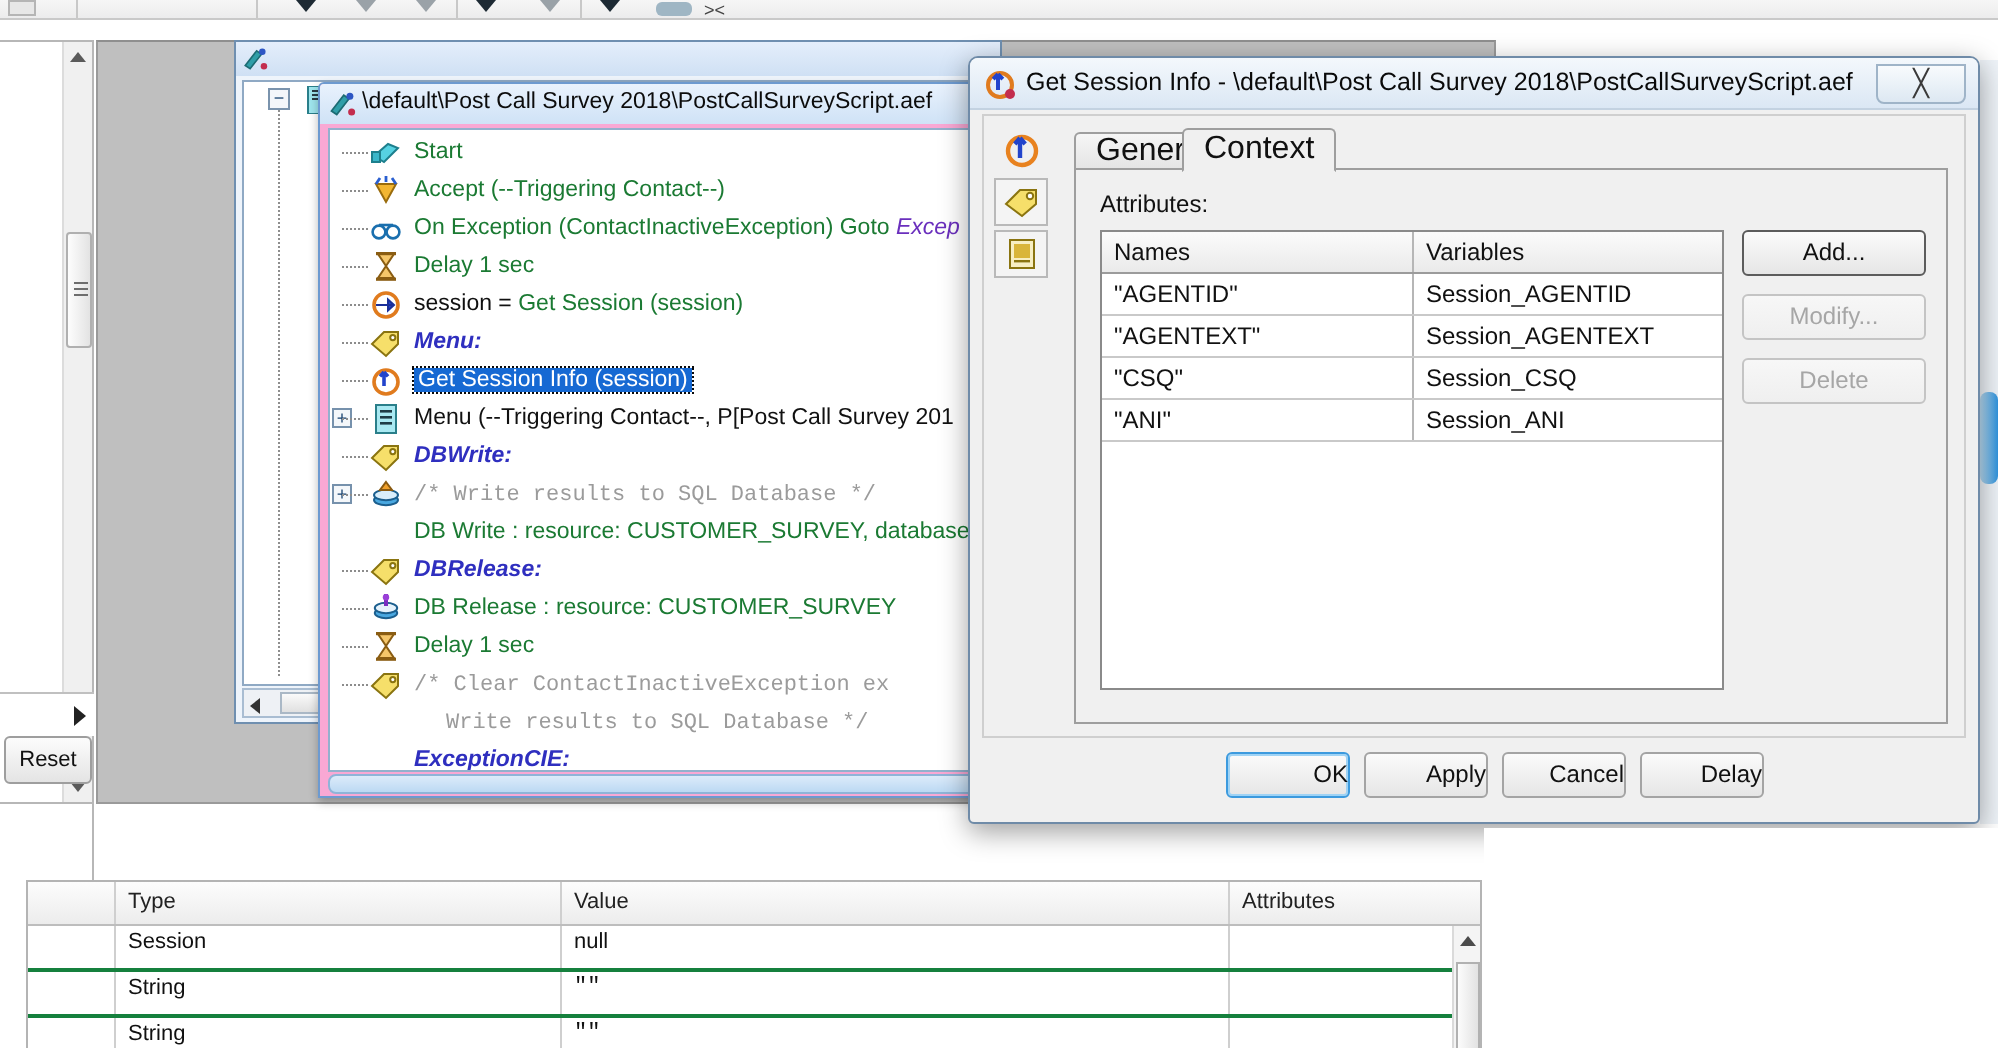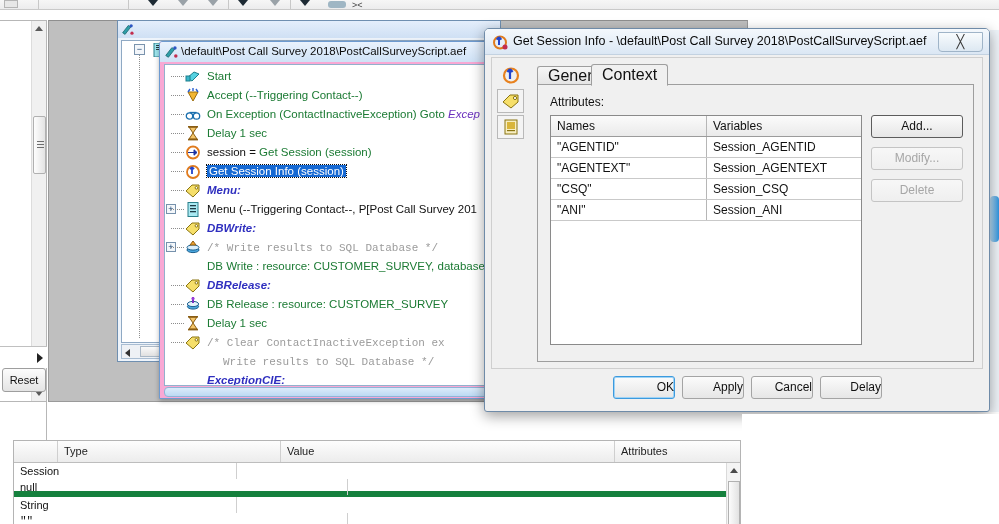--- a/index.html
+++ b/index.html
@@ -303,21 +303,21 @@
     position: absolute; left: 13px; top: 430px; width: 728px; height: 94px;
     background: #ffffff; border: 1px solid #b4b4b4;
   }
   .grid-head { display: flex; height: 22px;
     background: linear-gradient(#fdfdfd,#ececec); border-bottom: 1px solid #bdbdbd; }
   .grid-head div { font-size: 11px; line-height: 21px; padding-left: 6px; color: #222; }
   .g-c0 { width: 44px; border-right: 1px solid #cfcfcf; }
   .g-c1 { width: 223px; border-right: 1px solid #cfcfcf; }
   .g-c2 { width: 334px; border-right: 1px solid #cfcfcf; }
   .g-c3 { flex: 1; }
-  .grid-row { display: flex; height: 34px; border-bottom: 6px solid #15803d; flex-direction: column; }
+  .grid-row { display: flex; height: 23px; border-bottom: 2px solid #15803d; }
   .grid-row div { font-size: 11px; line-height: 16px; padding-left: 6px; color: #111; }
   .gv-empty { color: #1b7a33; font-family: "Liberation Mono", monospace; }
   .grid-vscroll {
     position: absolute; right: 0; top: 22px; bottom: 0; width: 14px;
     background: #f4f4f4; border-left: 1px solid #dadada;
   }
   .gv-up {
     position: absolute; left: 3px; top: 5px; width: 0; height: 0;
     border-left: 4px solid transparent; border-right: 4px solid transparent;
     border-bottom: 5px solid #4b4b4b;
@@ -472,33 +472,33 @@
             <svg class="ticon" viewBox="0 0 16 15">
               <circle cx="8" cy="7.5" r="6" fill="none" stroke="#e07b1e" stroke-width="1.8"></circle>
               <path d="M3 7.5 H11 M9 4.8 L12 7.5 L9 10.2 Z" fill="#2244cc" stroke="#1a2f99"></path>
             </svg>
             <span class="tlabel tx-black">session = </span><span class="tx-green">Get Session (session)</span>
           </div>
 
           <div class="trow">
             <span class="tconn"></span>
             <svg class="ticon" viewBox="0 0 16 15">
+              <path d="M1 8 L7 2 L14 2 L14 8 L8 14 Z" fill="#f6df6a" stroke="#8a7410"></path>
+              <circle cx="11.4" cy="4.8" r="1.3" fill="#fff" stroke="#8a7410"></circle>
+            </svg>
+            <span class="tlabel tx-blue-i">Menu:</span>
+          </div>
+
+          <div class="trow">
+            <span class="tconn"></span>
+            <svg class="ticon" viewBox="0 0 16 15">
               <circle cx="8" cy="8" r="6" fill="none" stroke="#e07b1e" stroke-width="1.8"></circle>
               <path d="M7 10 V3 M7 3 L5 5.2 M7 3 L9 5.2" stroke="#2244cc" stroke-width="1.8" fill="none"></path>
             </svg>
             <span class="tlabel tsel">Get Session Info (session)</span>
-          </div>
-
-          <div class="trow">
-            <span class="tconn"></span>
-            <svg class="ticon" viewBox="0 0 16 15">
-              <path d="M1 8 L7 2 L14 2 L14 8 L8 14 Z" fill="#f6df6a" stroke="#8a7410"></path>
-              <circle cx="11.4" cy="4.8" r="1.3" fill="#fff" stroke="#8a7410"></circle>
-            </svg>
-            <span class="tlabel tx-blue-i">Menu:</span>
           </div>
 
           <div class="trow">
             <span class="tplus">+</span>
             <span class="tconn"></span>
             <svg class="ticon" viewBox="0 0 16 15">
               <rect x="3" y="0.5" width="10" height="14" fill="#a9e9f2" stroke="#2a7f8a"></rect>
               <rect x="5" y="3" width="6" height="1.3" fill="#1e3c46"></rect>
               <rect x="5" y="6" width="6" height="1.3" fill="#1e3c46"></rect>
               <rect x="5" y="9" width="6" height="1.3" fill="#1e3c46"></rect>

